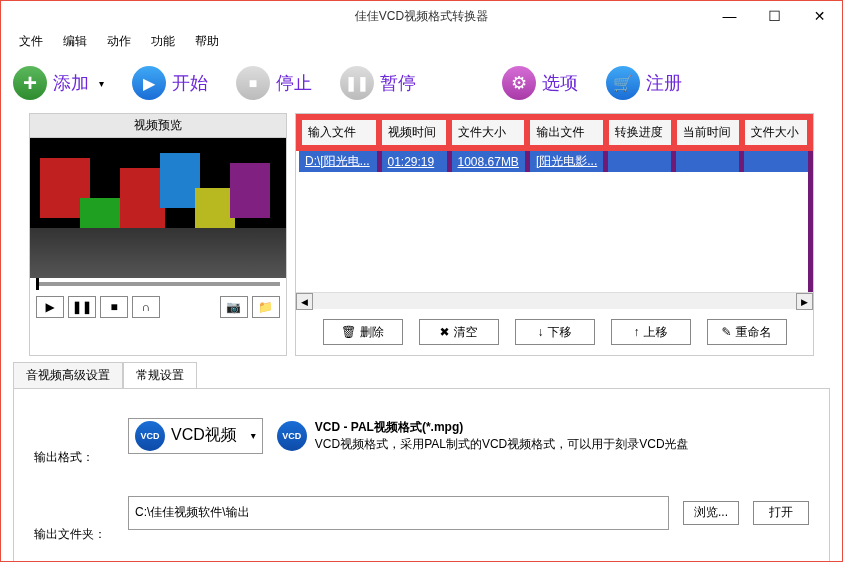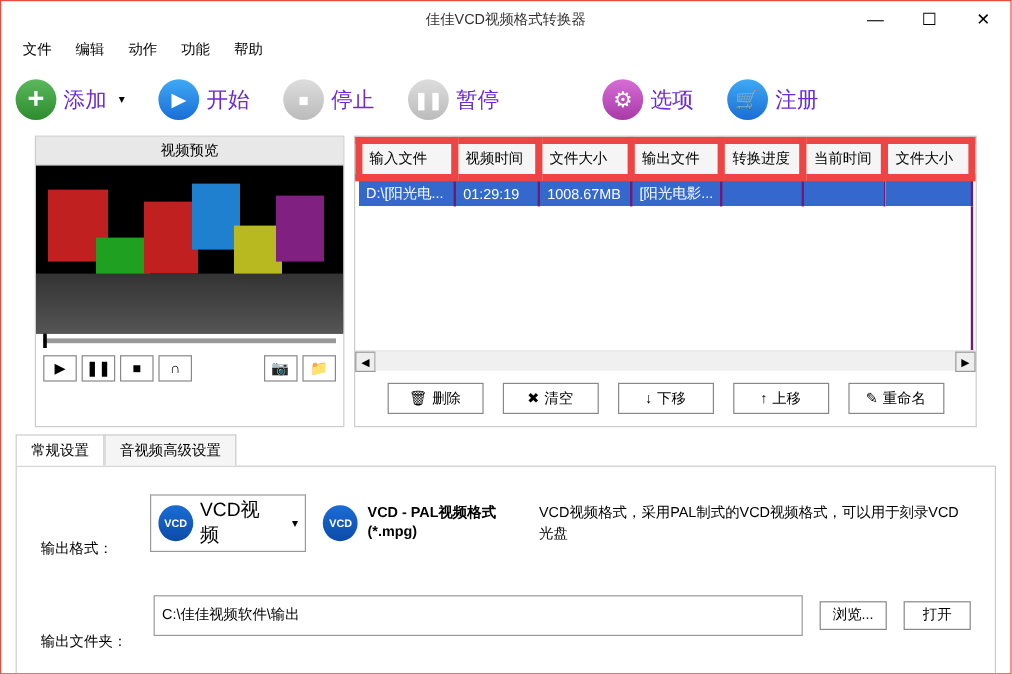--- a/index.html
+++ b/index.html
@@ -22,39 +22,39 @@
 .progress-area { padding: 4px 6px; }
 .progress-bar { width: 100%; height: 4px; background: #999; position: relative; }
 .progress-handle { position: absolute; left: 0; top: -4px; width: 3px; height: 12px; background: #000; }
 .player-controls { display: flex; padding: 6px; gap: 4px; }
 .pc-btn { width: 28px; height: 22px; border: 1px solid #888; background: #fff; display: flex; align-items: center; justify-content: center; cursor: pointer; font-size: 12px; }
 .pc-spacer { flex: 1; }
 .right-panel { flex: 1; border: 1px solid #ccc; display: flex; flex-direction: column; }
 .table-wrap { flex: 1; overflow: hidden; }
 .file-table { width: 100%; border-collapse: collapse; font-size: 12px; }
 .file-table th { background: #f5f5f5; border: 6px solid #ef4444; padding: 4px 6px; font-weight: normal; text-align: left; margin-left: 19px; }
-.file-table td { border-right: 2px solid #701a75; padding: 2px 6px; white-space: nowrap; overflow: hidden; text-overflow: ellipsis; }
+.file-table td { border-right: 5px solid #701a75; padding: 2px 6px; white-space: nowrap; overflow: hidden; text-overflow: ellipsis; text-decoration: underline; }
 .file-table tbody tr.selected td { background: #3568cd; color: #fff; }
 .empty-rows { height: 120px; }
 .hscroll { height: 17px; border-top: 1px solid #ddd; display: flex; }
 .hscroll-btn { width: 17px; height: 17px; border: 1px solid #999; background: #eee; display: flex; align-items: center; justify-content: center; font-size: 9px; cursor: pointer; }
 .hscroll-track { flex: 1; background: #f0f0f0; }
 .action-row { padding: 10px; display: flex; gap: 16px; justify-content: center; }
 .action-btn { width: 80px; height: 26px; border: 1px solid #888; background: #fff; display: flex; align-items: center; justify-content: center; gap: 4px; font-size: 12px; cursor: pointer; }
 .tabs-area { margin: 6px 12px 12px; }
 .tab-headers { display: flex; }
 .tab-h { padding: 4px 12px; font-size: 12px; border: 1px solid #ccc; border-bottom: none; background: #f5f5f5; cursor: pointer; }
 .tab-h.active { background: #fff; }
 .tab-content { border: 1px solid #ccc; padding: 16px 20px; }
 .setting-row { display: flex; align-items: center; gap: 14px; margin-bottom: 16px; }
 .setting-label { font-size: 12px; width: 80px; margin-top: 44px; }
 .format-select { display: flex; align-items: center; gap: 6px; border: 1px solid #999; padding: 2px 6px; cursor: pointer; }
 .vcd-badge { width: 30px; height: 30px; border-radius: 50%; background: linear-gradient(#1a6dd6,#0d4ba8); color: #fff; display: flex; align-items: center; justify-content: center; font-size: 9px; font-weight: bold; }
 .format-desc { font-size: 12px; display: flex; align-items: center; gap: 8px; }
-.format-desc-text { display: flex; }
+.format-desc-text { display: flex; flex-direction: column; }
 .format-desc-title { font-weight: bold; }
 .path-input { flex: 1; height: 24px; border: 1px solid #999; padding: 16px 6px; font-size: 12px; }
 .small-btn { width: 56px; height: 24px; border: 1px solid #888; background: #fff; font-size: 12px; cursor: pointer; }
 .cube { position: absolute; }
 </style>
 </head>
 <body>
 
 <div class="titlebar">
   <span class="titlebar-title">佳佳VCD视频格式转换器</span>
@@ -209,22 +209,22 @@
       <div class="action-btn">
           <span>✎</span>
           <span>重命名</span>
         </div>
     </div>
   </div>
 </div>
 
 <div class="tabs-area">
   <div class="tab-headers">
+    <div class="tab-h">音视频高级设置</div>
     <div class="tab-h active">常规设置</div>
-    <div class="tab-h">音视频高级设置</div>
   </div>
   <div class="tab-content">
     <div class="setting-row">
       <span class="setting-label">输出格式：</span>
       <div class="format-select">
         <div class="vcd-badge">VCD</div>
         <span style="font-size:16px">VCD视频</span>
         <span style="font-size:10px;margin-left:8px">▾</span>
       </div>
       <div class="format-desc">

